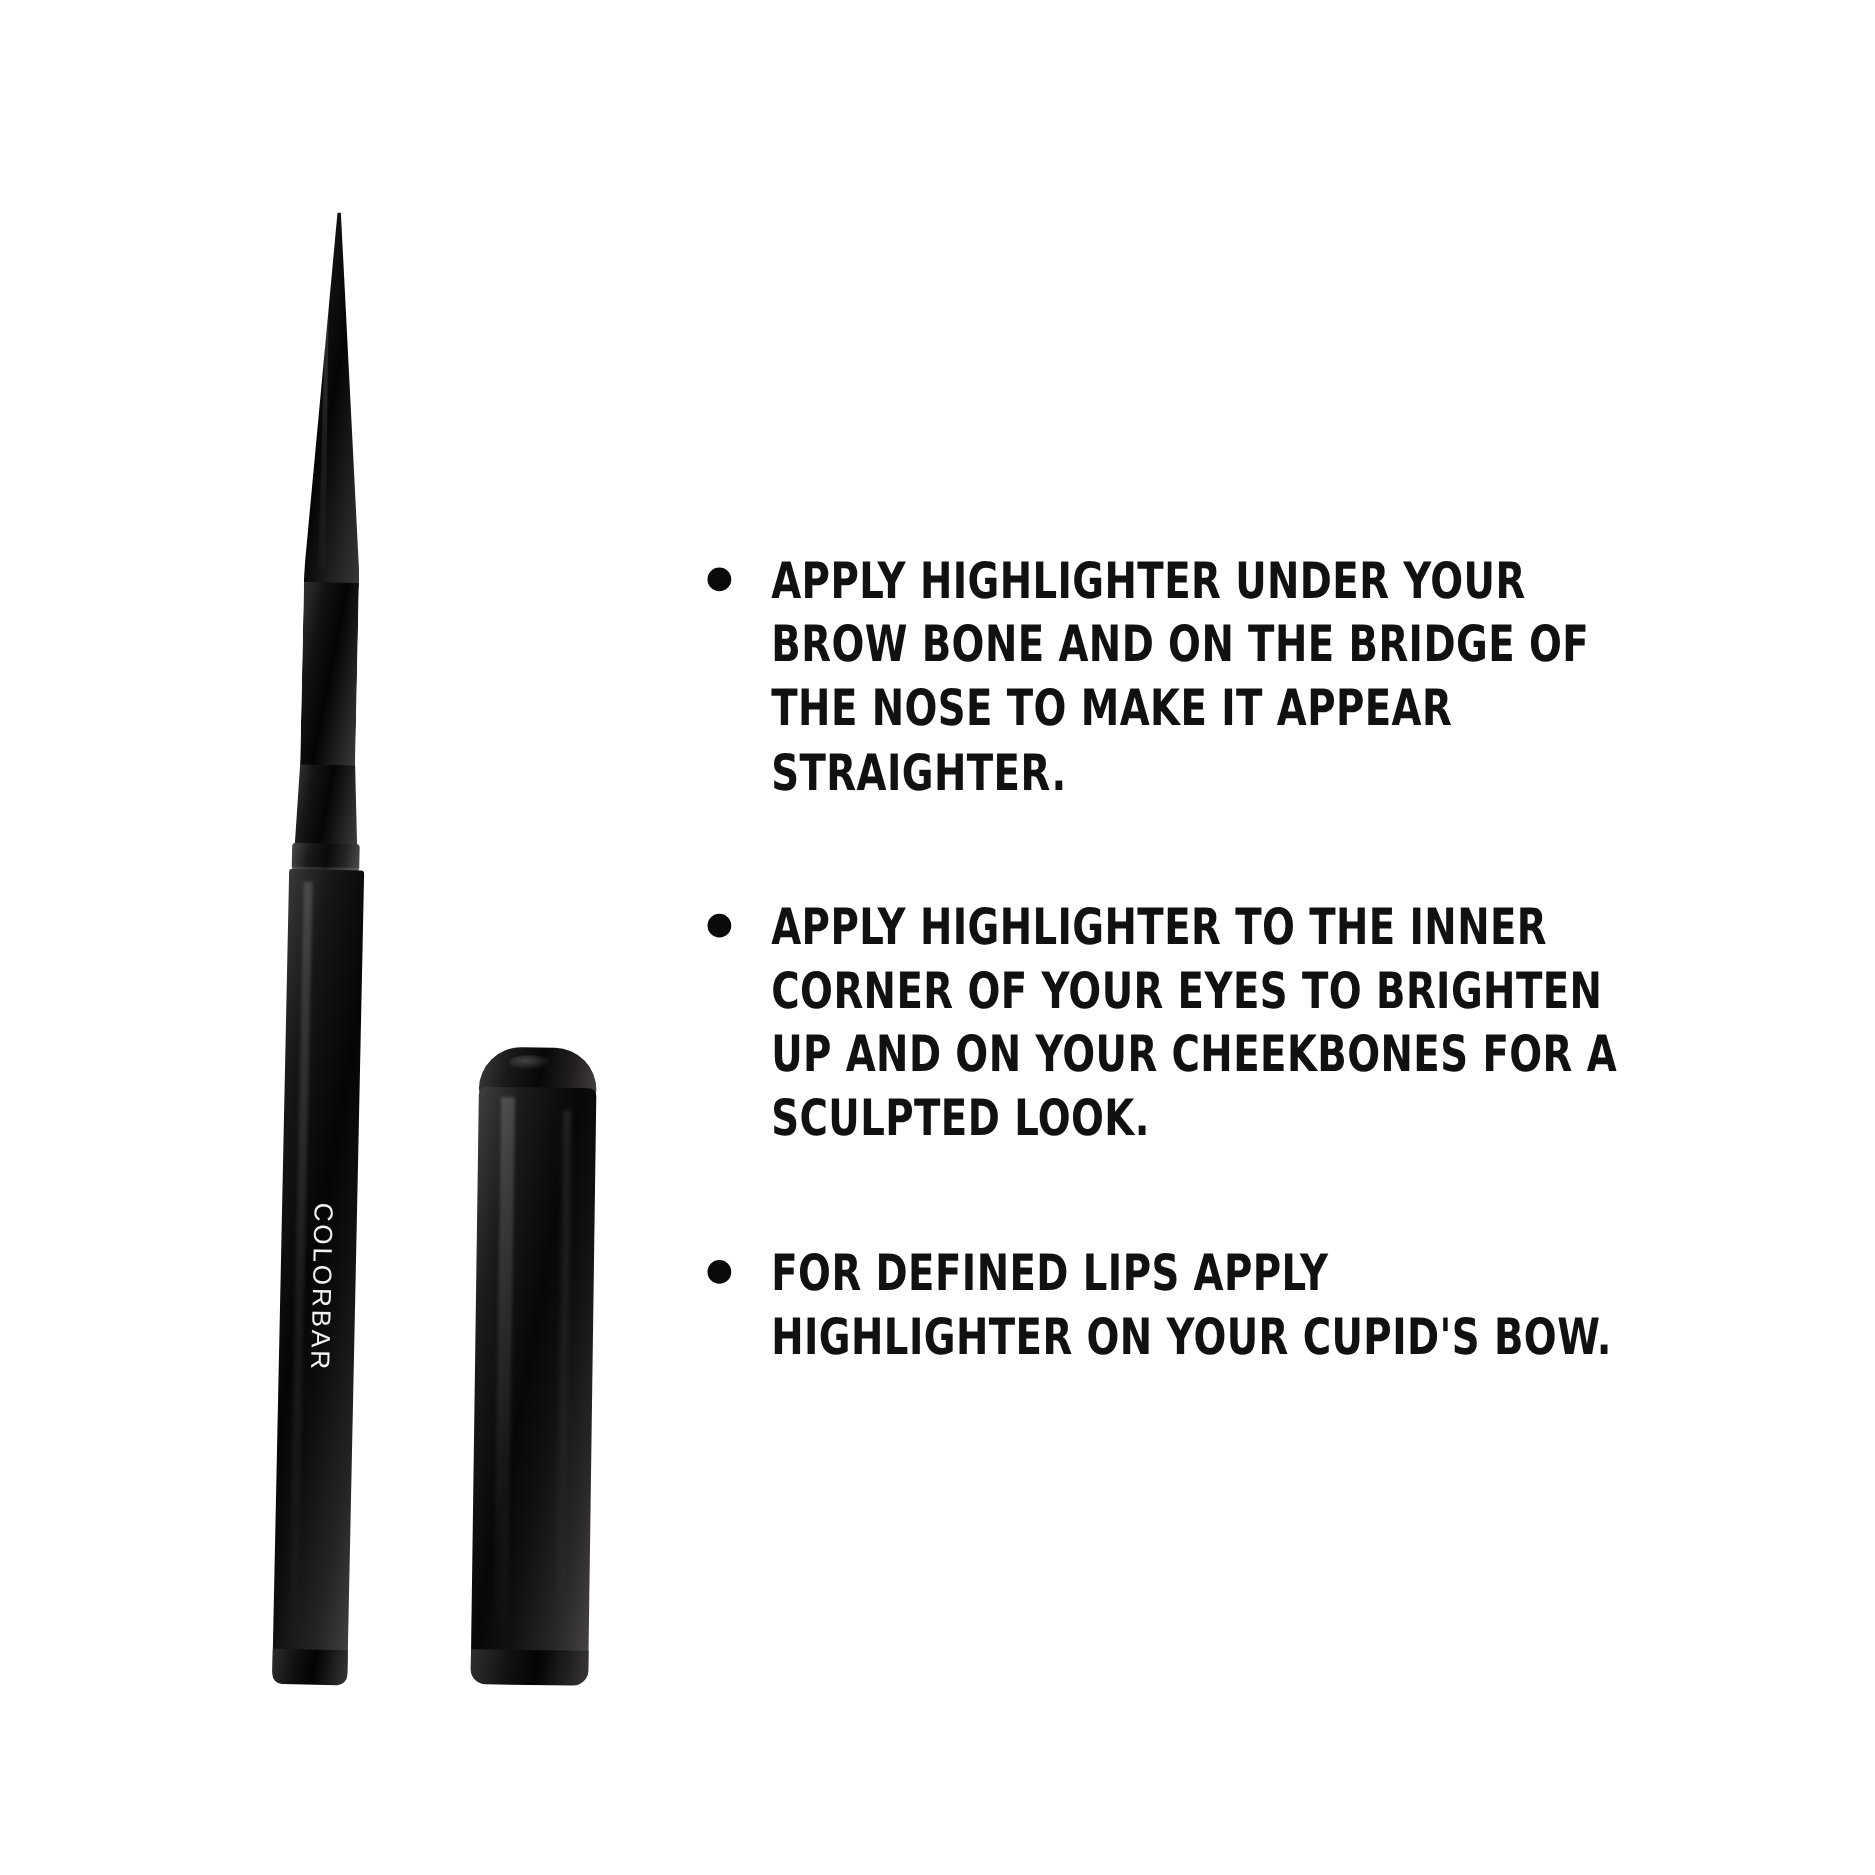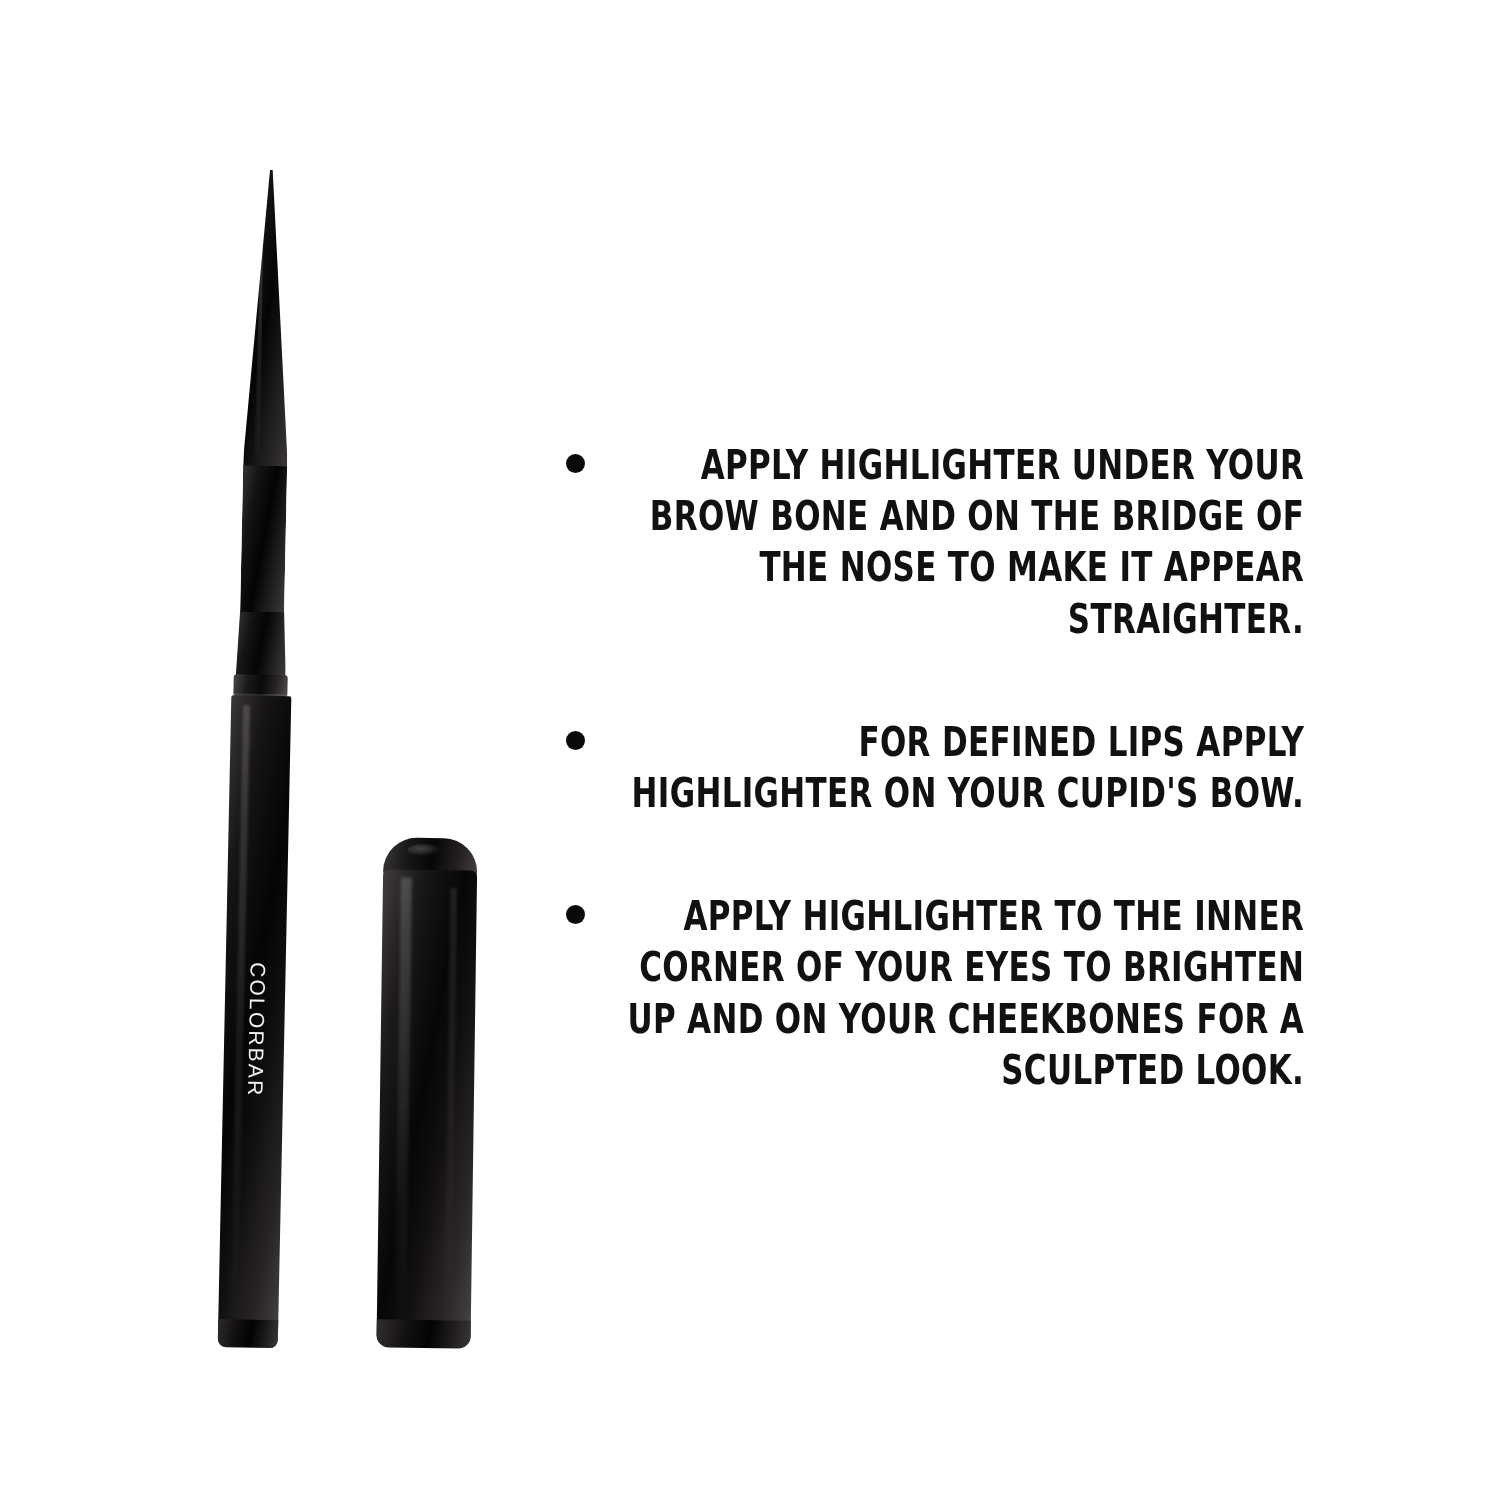--- a/index.html
+++ b/index.html
@@ -216,21 +216,20 @@
   .tips {
     position: absolute;
     left: 566px;
     top: 440px;
     width: 850px;
   }
   .tip {
     display: flex;
     align-items: flex-start;
     margin-bottom: 72px;
-    text-align: right;
   }
   .tip:last-child { margin-bottom: 0; }
   .bullet {
     flex: 0 0 auto;
     width: 19px;
     height: 19px;
     background: #0a0a0a;
     border-radius: 50%;
     margin-top: 14px;
     margin-right: 32px;
@@ -281,23 +280,23 @@
 
   <div class="tips">
 
     <div class="tip">
       <span class="bullet"></span>
       <div class="tip-text">APPLY HIGHLIGHTER UNDER YOUR BROW BONE AND ON THE BRIDGE OF THE NOSE TO MAKE IT APPEAR STRAIGHTER.</div>
     </div>
 
     <div class="tip">
       <span class="bullet"></span>
-      <div class="tip-text">FOR DEFINED LIPS APPLY HIGHLIGHTER ON YOUR CUPID'S BOW.</div>
+      <div class="tip-text">APPLY HIGHLIGHTER TO THE INNER CORNER OF YOUR EYES TO BRIGHTEN UP AND ON YOUR CHEEKBONES FOR A SCULPTED LOOK.</div>
     </div>
 
     <div class="tip">
       <span class="bullet"></span>
-      <div class="tip-text">APPLY HIGHLIGHTER TO THE INNER CORNER OF YOUR EYES TO BRIGHTEN UP AND ON YOUR CHEEKBONES FOR A SCULPTED LOOK.</div>
+      <div class="tip-text">FOR DEFINED LIPS APPLY HIGHLIGHTER ON YOUR CUPID'S BOW.</div>
     </div>
 
   </div>
 
 </div>
 
 </body></html>

